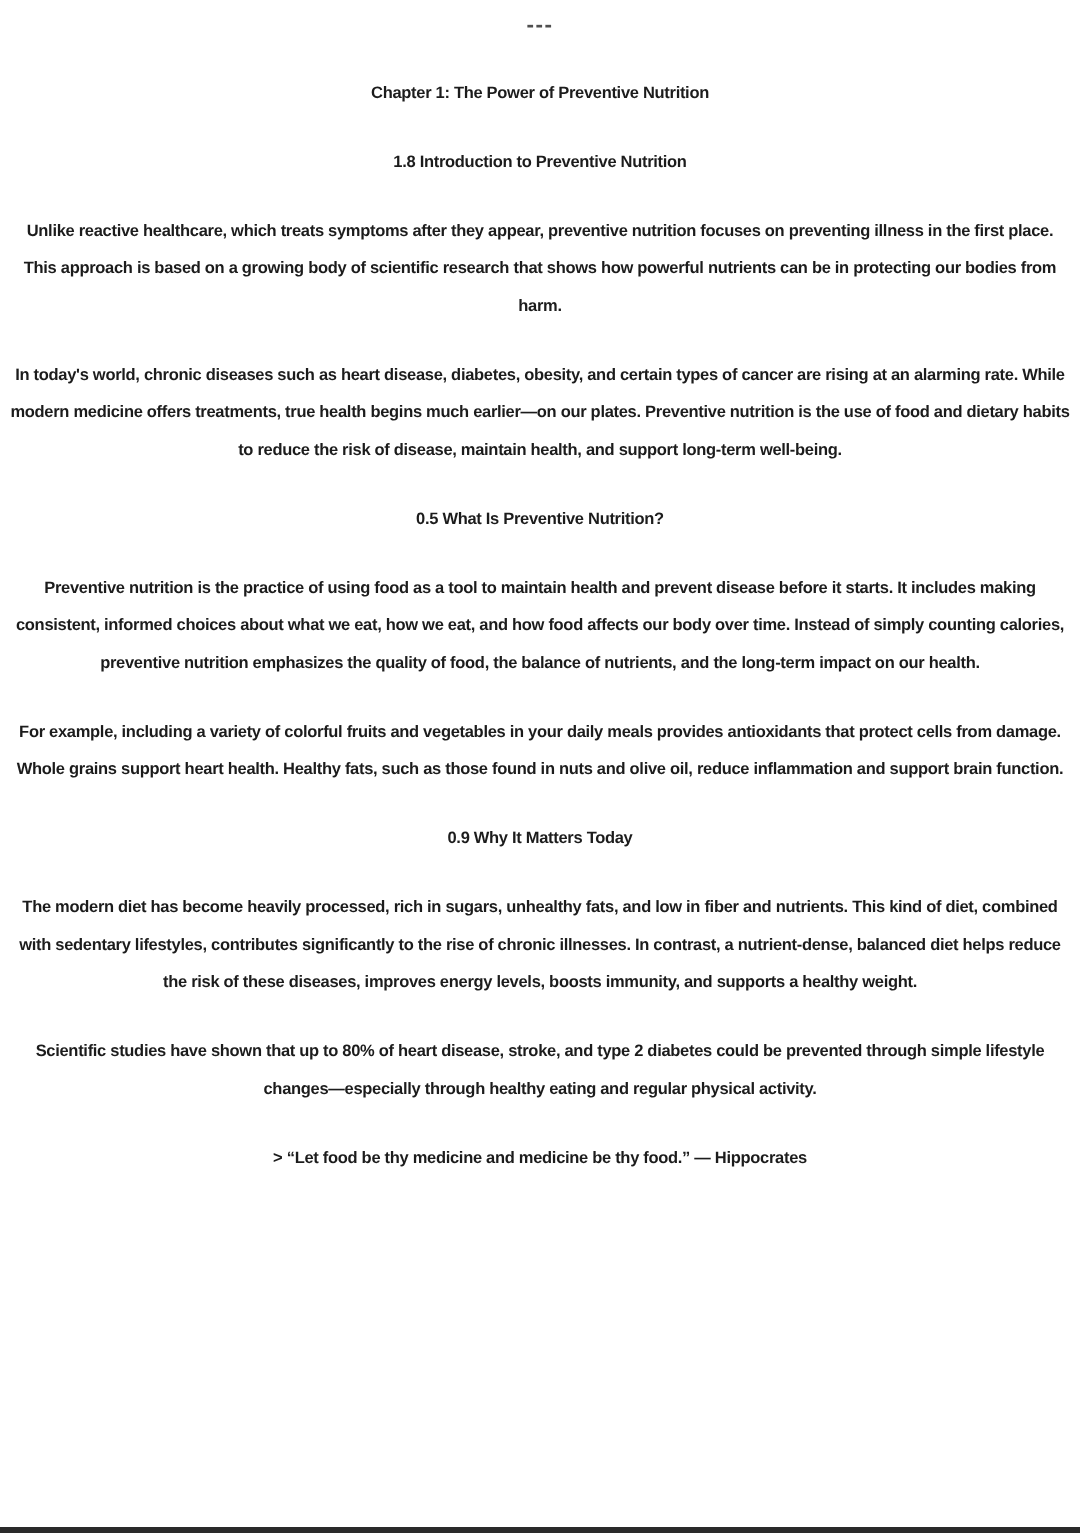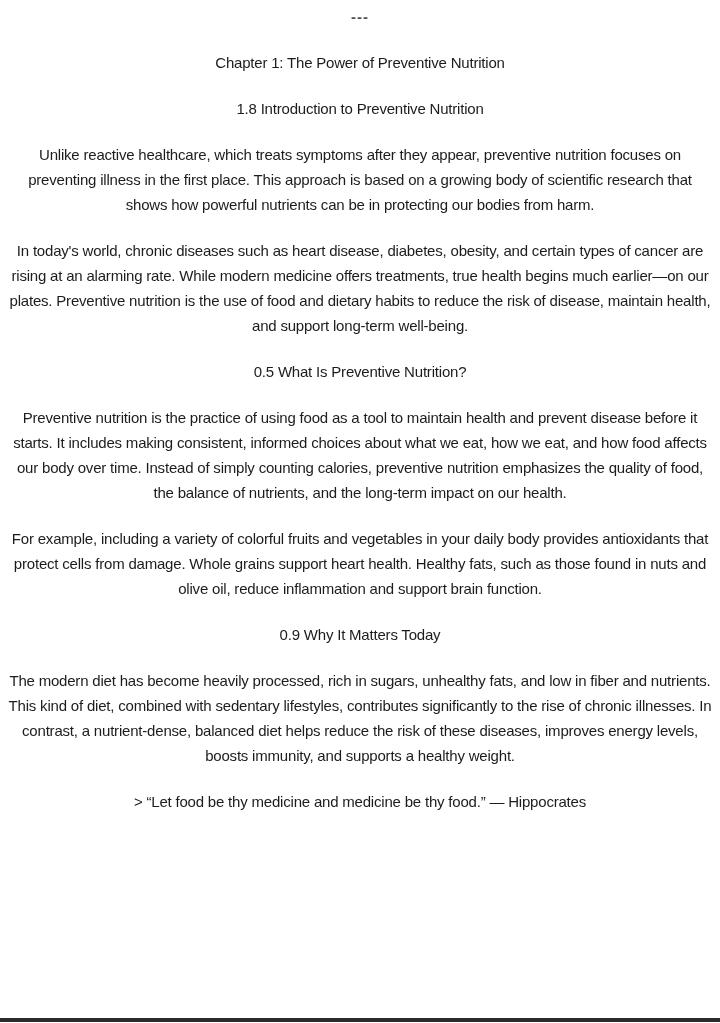--- a/index.html
+++ b/index.html
@@ -28,22 +28,22 @@
     margin: 0;
     color: #4f4f4f;
     font-weight: 700;
     letter-spacing: 1px;
   }
   .chapter-title,
   .section-heading,
   .paragraph,
   .quote {
     margin: 21px 0;
-    font-size: 15px;
-    font-weight: 400;
+    font-size: 11px;
+    font-weight: 700;
   }
   .window-divider {
     position: absolute;
     left: 0;
     right: 0;
     bottom: 1px;
     height: 4px;
     background: #2a2a2a;
   }
 </style>
@@ -56,23 +56,24 @@
     <p class="hr-marker">---</p>
 
     <p class="chapter-title">Chapter 1: The Power of Preventive Nutrition</p>
 
     <p class="section-heading">1.8 Introduction to Preventive Nutrition</p>
     <p class="paragraph">Unlike reactive healthcare, which treats symptoms after they appear, preventive nutrition focuses on preventing illness in the first place. This approach is based on a growing body of scientific research that shows how powerful nutrients can be in protecting our bodies from harm.</p>
     <p class="paragraph">In today's world, chronic diseases such as heart disease, diabetes, obesity, and certain types of cancer are rising at an alarming rate. While modern medicine offers treatments, true health begins much earlier—on our plates. Preventive nutrition is the use of food and dietary habits to reduce the risk of disease, maintain health, and support long-term well-being.</p>
 
     <p class="section-heading">0.5 What Is Preventive Nutrition?</p>
     <p class="paragraph">Preventive nutrition is the practice of using food as a tool to maintain health and prevent disease before it starts. It includes making consistent, informed choices about what we eat, how we eat, and how food affects our body over time. Instead of simply counting calories, preventive nutrition emphasizes the quality of food, the balance of nutrients, and the long-term impact on our health.</p>
-    <p class="paragraph">For example, including a variety of colorful fruits and vegetables in your daily body provides antioxidants that protect cells from damage. Whole grains support heart health. Healthy fats, such as those found in nuts and olive oil, reduce inflammation and support brain function.</p>
+    <p class="paragraph">For example, including a variety of colorful fruits and vegetables in your daily meals provides antioxidants that protect cells from damage. Whole grains support heart health. Healthy fats, such as those found in nuts and olive oil, reduce inflammation and support brain function.</p>
 
     <p class="section-heading">0.9 Why It Matters Today</p>
     <p class="paragraph">The modern diet has become heavily processed, rich in sugars, unhealthy fats, and low in fiber and nutrients. This kind of diet, combined with sedentary lifestyles, contributes significantly to the rise of chronic illnesses. In contrast, a nutrient-dense, balanced diet helps reduce the risk of these diseases, improves energy levels, boosts immunity, and supports a healthy weight.</p>
+    <p class="paragraph">Scientific studies have shown that up to 80% of heart disease, stroke, and type 2 diabetes could be prevented through simple lifestyle changes—especially through healthy eating and regular physical activity.</p>
 
     <p class="quote">&gt; “Let food be thy medicine and medicine be thy food.” — Hippocrates</p>
 
   </div>
 
   <div class="window-divider"></div>
 </div>
 
 </body></html>

